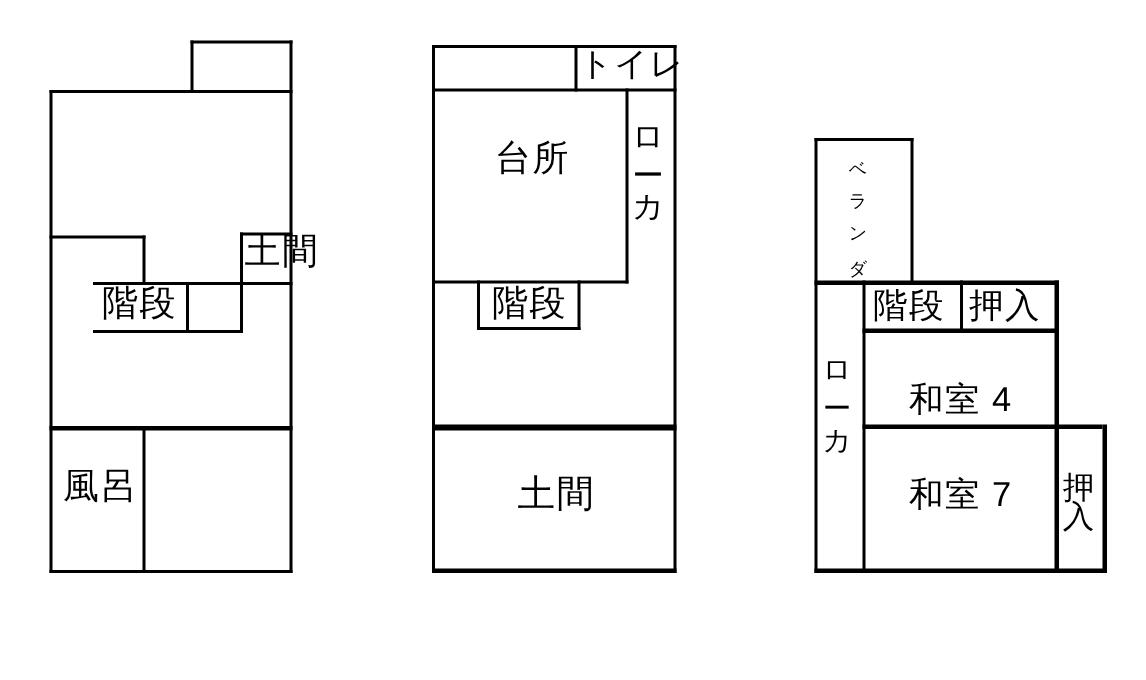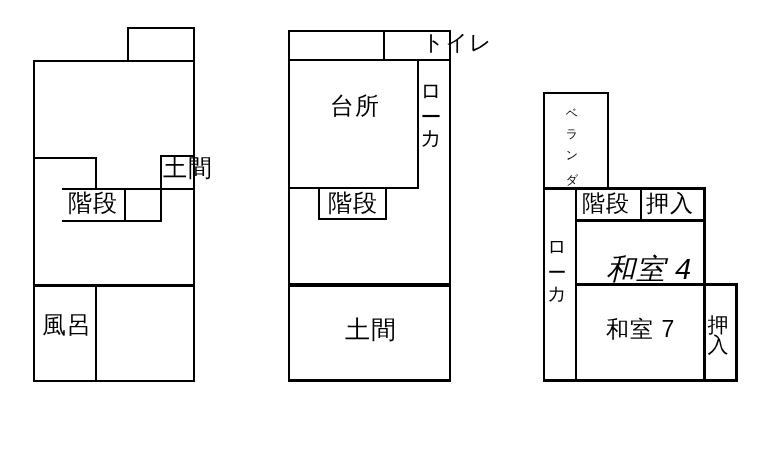--- a/index.html
+++ b/index.html
@@ -62,21 +62,21 @@
 
     <div class="wall" style="left:417px;top:59px;width:2px;height:130px;"></div>
     <div class="wall" style="left:288px;top:187px;width:131px;height:2px;"></div>
 
     <div class="wall" style="left:318px;top:187px;width:2px;height:33px;"></div>
     <div class="wall" style="left:385px;top:187px;width:2px;height:33px;"></div>
     <div class="wall" style="left:318px;top:218px;width:69px;height:2px;"></div>
 
     <div class="wall" style="left:288px;top:283px;width:163px;height:4px;"></div>
 
-    <span class="lbl" style="left:386px;top:32px;font-size:22px;margin-left:36px;">トイレ</span>
+    <span class="lbl" style="left:386px;top:32px;font-size:22px;">トイレ</span>
     <span class="lbl" style="left:330px;top:94px;font-size:24px;">台所</span>
     <span class="lbl vtext" style="left:421px;top:71px;font-size:21px;letter-spacing:10px;">ローカ</span>
     <span class="lbl" style="left:328px;top:191px;font-size:24px;">階段</span>
     <span class="lbl" style="left:345px;top:317px;font-size:25px;">土間</span>
   </div>
 
   <div>
 
     <div class="wall" style="left:543px;top:92px;width:66px;height:2px;"></div>
     <div class="wall" style="left:607px;top:92px;width:2px;height:97px;"></div>
@@ -91,18 +91,18 @@
 
     <div class="wall" style="left:575px;top:283px;width:160px;height:3px;"></div>
     <div class="wall" style="left:735px;top:283px;width:3px;height:99px;"></div>
 
     <div class="wall" style="left:543px;top:379px;width:195px;height:3px;"></div>
 
     <span class="lbl vtext" style="left:566px;top:99px;font-size:12px;letter-spacing:8px;">ベランダ</span>
     <span class="lbl" style="left:582px;top:192px;font-size:23px;">階段</span>
     <span class="lbl" style="left:646px;top:192px;font-size:23px;">押入</span>
     <span class="lbl vtext" style="left:548px;top:229px;font-size:19px;letter-spacing:11px;">ローカ</span>
-    <span class="lbl" style="left:606px;top:255px;font-size:29px;font-style:italic;">和室 4</span>
+    <span class="lbl" style="left:606px;top:255px;font-size:23px;">和室 4</span>
     <span class="lbl" style="left:606px;top:318px;font-size:23px;">和室 7</span>
     <span class="lbl vtext" style="left:708px;top:298px;font-size:21px;letter-spacing:18px;">押入</span>
   </div>
 
 </div>
 
 </body></html>

